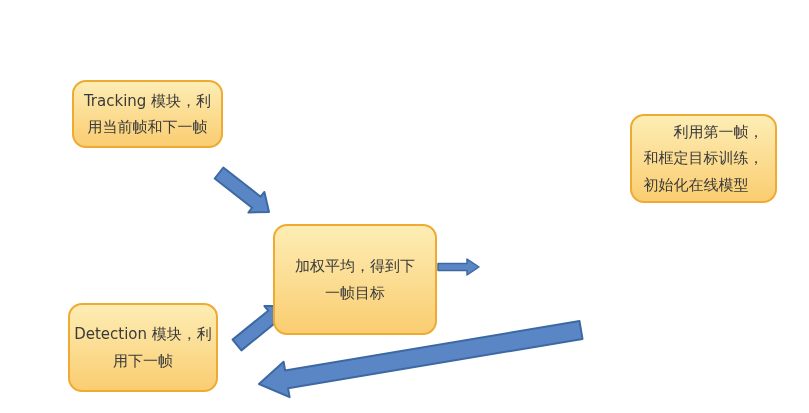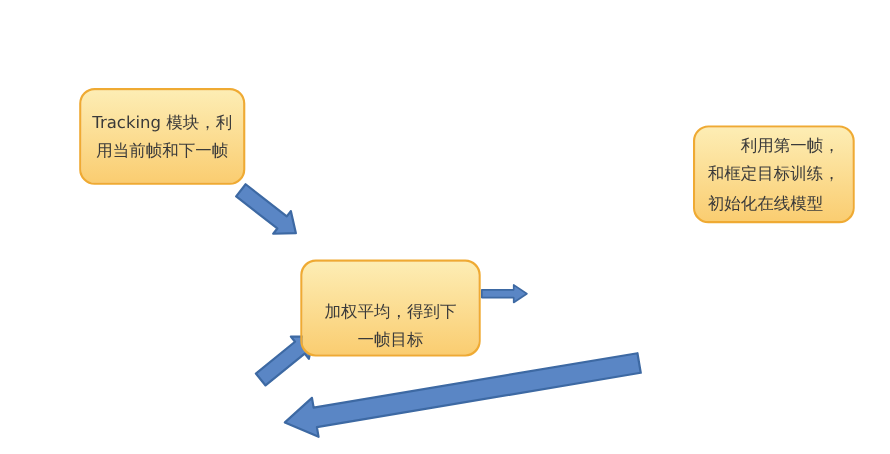--- a/index.html
+++ b/index.html
@@ -18,23 +18,23 @@
     border-radius: 14px;
     background: linear-gradient(180deg, var(--box-fill-top, #FDEDB4) 0%, var(--box-fill-bottom, #FACD71) 100%);
     display: flex;
     align-items: center;
     justify-content: center;
     color: var(--text-color, #3A3A3A);
     font-size: 15px;
     line-height: 1.75;
   }
   .node-text { white-space: pre-wrap; text-align: center; }
-  .node-tracking  { left: 72px;  top: 80px;  width: 151px; height: 88px; }
+  .node-tracking  { left: 72px;  top: 80px;  width: 151px; height: 68px; }
   .node-detection { left: 68px;  top: 303px; width: 150px; height: 89px; }
-  .node-average   { left: 273px; top: 236px; width: 164px; height: 88px; align-items: flex-end; }
+  .node-average   { left: 273px; top: 224px; width: 164px; height: 111px; }
   .node-learning  { left: 482px; top: 222px; width: 153px; height: 90px; }
   .node-init      { left: 630px; top: 114px; width: 147px; height: 89px; }
   .node-init .node-text { text-align: left; }
   svg.arrows { position: absolute; left: 0; top: 0; width: 809px; height: 413px; }
   .arrow {
     fill: var(--arrow-fill, #5A86C5);
     stroke: var(--arrow-stroke, #3D69A3);
     stroke-width: 2;
     stroke-linejoin: round;
   }
@@ -50,20 +50,24 @@
     <polygon class="arrow" points="241.4,350.4 277.0,321.5 280.8,326.2 285,306 264.4,306.0 268.2,310.7 232.6,339.6"></polygon>
     <polygon class="arrow arrow-thin" points="438,270.5 467,270.5 467,275 479,267 467,259 467,263.5 438,263.5"></polygon>
     <polygon class="arrow" points="579.5,321.1 285.1,370.5 283.6,361.7 259,384 289.6,397.1 288.1,388.3 582.5,338.9"></polygon>
   </svg>
 
   <div class="node node-tracking">
     <div class="node-text">Tracking 模块，利
 用当前帧和下一帧</div>
   </div>
 
+  <div class="node node-detection">
+    <div class="node-text">Detection 模块，利
+用下一帧</div>
+  </div>
 
   <div class="node node-average">
     <div class="node-text">加权平均，得到下
 一帧目标</div>
   </div>
 
 
   <div class="node node-init">
     <div class="node-text">　　利用第一帧，
 和框定目标训练，

